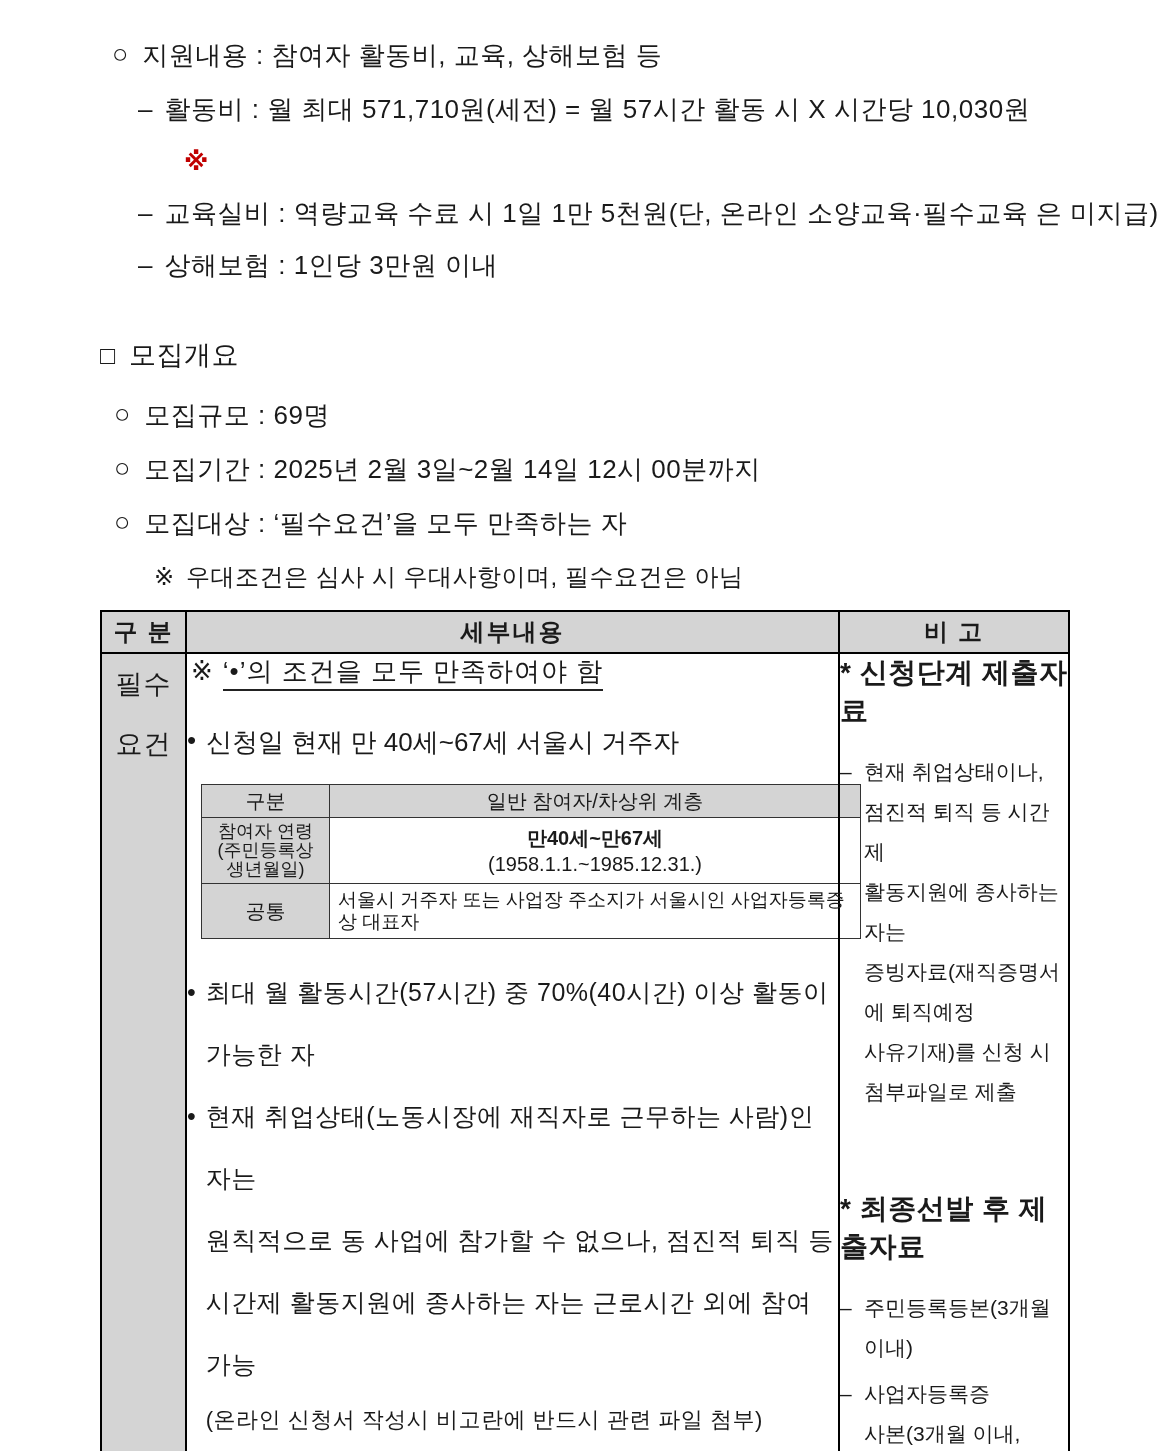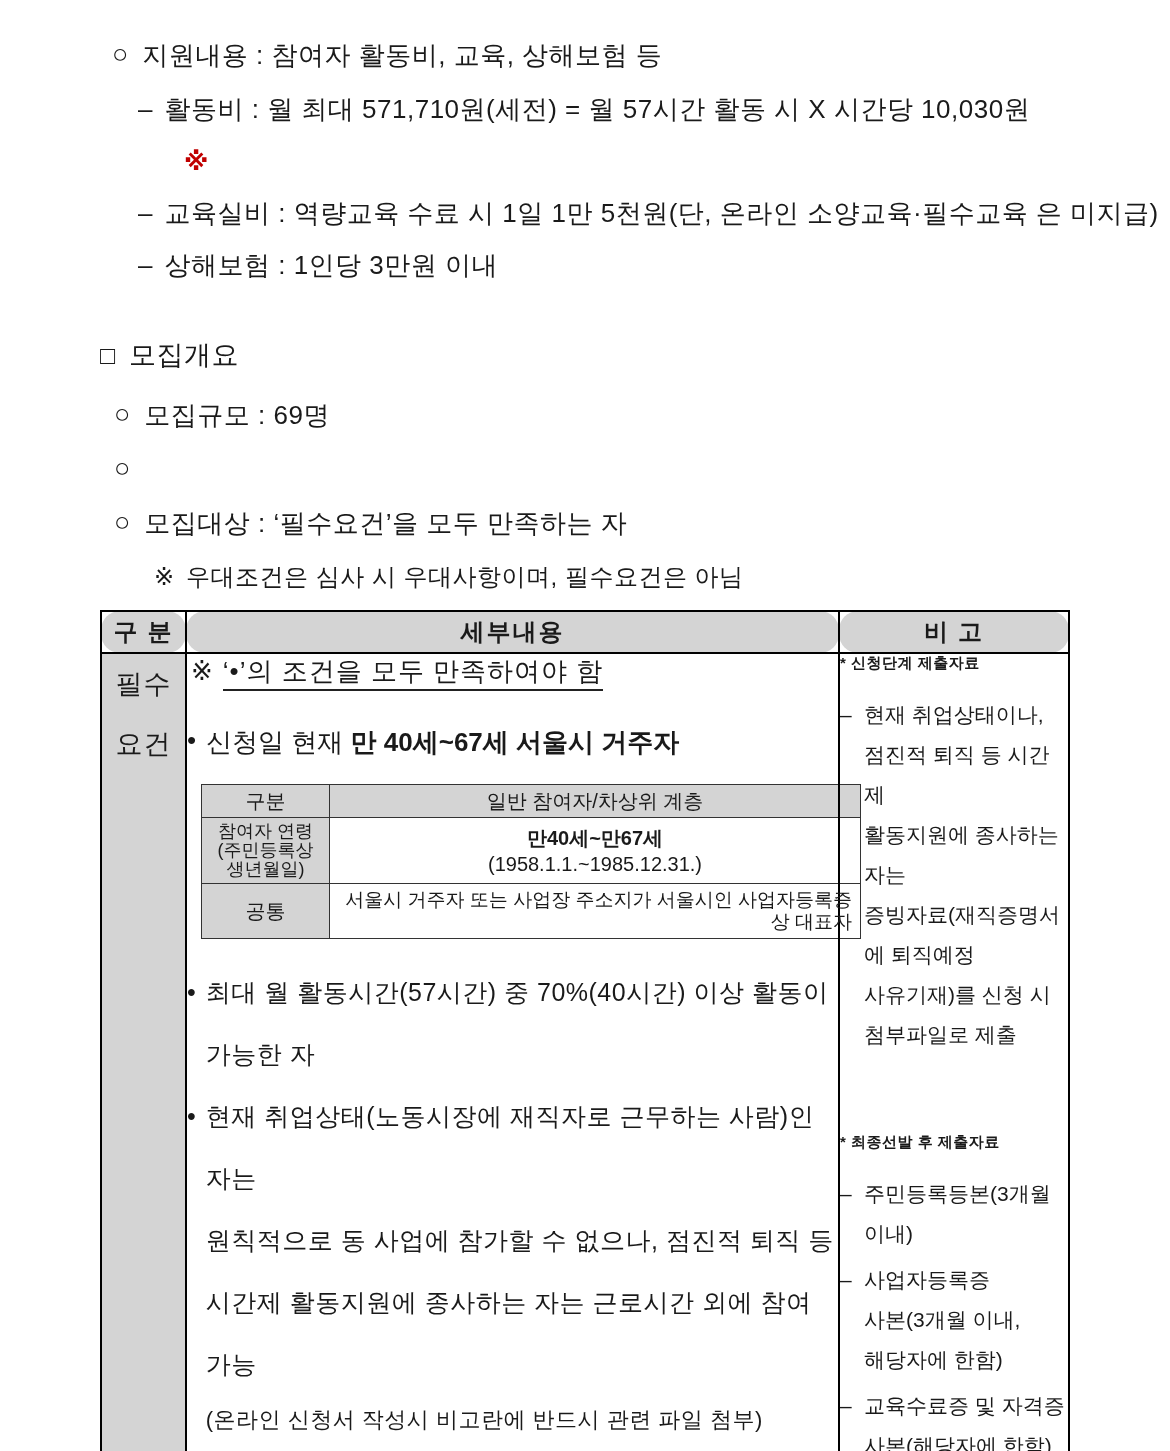--- a/index.html
+++ b/index.html
@@ -36,67 +36,67 @@
     width:968px;height:805px;
   }
   table.main col.c1{width:85px;}
   table.main col.c2{width:653px;}
   table.main col.c3{width:230px;}
   table.main th,table.main td{border:2px solid #000;vertical-align:top;padding:0;}
   table.main thead th{
     height:40px;background:#d4d4d4;
     font-family:"Liberation Serif","DejaVu Serif",serif;
     font-weight:bold;font-size:24px;letter-spacing:2px;
-    text-align:center;vertical-align:middle;border-radius:19px;
+    text-align:center;vertical-align:middle;
   }
   td.label-cell{
     background:#d4d4d4;
     text-align:center;vertical-align:middle;
     font-size:27px;line-height:60px;letter-spacing:1px;
   }
   td.details-cell{padding:46px 10px 0 15px;}
   td.notes-cell{padding:56px 8px 0 14px;font-size:21px;}
 
   
   .rule-note{font-size:26px;margin-bottom:36px;margin-left:4px;}
   .rule-note .ul{border-bottom:2px solid #222;padding-bottom:3px;letter-spacing:1px;}
   .rule-note .pre{margin-right:10px;}
   .age-row{font-size:26px;margin-bottom:24px;display:flex;}
   .age-row .blt{margin-right:10px;}
-  .age-row .bold{font-weight:bold;}
+  .age-row .bold{font-weight:normal;}
 
   table.inner{
     border-collapse:collapse;table-layout:fixed;
     width:660px;margin-left:14px;margin-bottom:22px;margin-top:14px;
   }
   table.inner col.ic1{width:128px;}
   table.inner th,table.inner td{border:1.5px solid #333;}
   table.inner th{
     background:#d4d4d4;font-weight:normal;font-size:20px;
     height:32px;text-align:center;vertical-align:middle;
   }
   table.inner td.ilbl{
     background:#d4d4d4;text-align:center;vertical-align:middle;
     font-size:18px;line-height:19px;padding:4px 8px;
   }
   table.inner td.ilbl.single{font-size:20px;line-height:22px;}
   table.inner td.ival{text-align:center;vertical-align:middle;padding:4px 6px;}
   table.inner .vmain{font-size:20px;font-weight:bold;line-height:26px;}
   table.inner .vsub{font-size:20px;line-height:26px;}
-  table.inner td.ival.left{text-align:right;font-size:19px;line-height:22px;padding:5px 8px;}
+  table.inner td.ival.left{text-align:left;font-size:19px;line-height:22px;padding:5px 8px;}
 
   .d-bullet{display:flex;font-size:25px;line-height:62px;}
   .d-bullet .blt{margin-right:10px;}
   .d-bullet .lines{letter-spacing:0.5px;}
   .d-bullet .subline{font-size:22px;line-height:50px;letter-spacing:0.5px;}
 
   [data-lines]{white-space:pre-line;}
 
   
-  .note-title{font-weight:bold;font-size:15px;margin-bottom:22px;letter-spacing:0.5px;}
+  .note-title{font-weight:bold;font-size:28px;margin-bottom:22px;letter-spacing:0.5px;}
   .n-item{display:flex;line-height:40px;margin-bottom:6px;}
   .n-item .nd{flex:0 0 24px;}
   .n-item .nl{flex:1 1 auto;}
   .group2{margin-top:78px;}
 </style>
 </head>
 <body>
 
 <div class="page">
 
@@ -126,20 +126,21 @@
     <div class="t-line row-ov-head">
       <span class="blt square">□</span>
       <span class="txt">모집개요</span>
     </div>
     <div class="t-line row-ov">
       <span class="blt circle">○</span>
       <span class="txt">모집규모 : 69명</span>
     </div>
     <div class="t-line row-ov">
       <span class="blt circle">○</span>
+      <span class="txt">모집기간 : 2025년 2월 3일~2월 14일 12시 00분까지</span>
     </div>
     <div class="t-line row-ov">
       <span class="blt circle">○</span>
       <span class="txt">모집대상 : ‘필수요건’을 모두 만족하는 자</span>
     </div>
     <div class="t-line row-ov-note">
       <span class="blt ref">※</span>
       <span class="txt">우대조건은 심사 시 우대사항이며, 필수요건은 아님</span>
     </div>
   </div>

